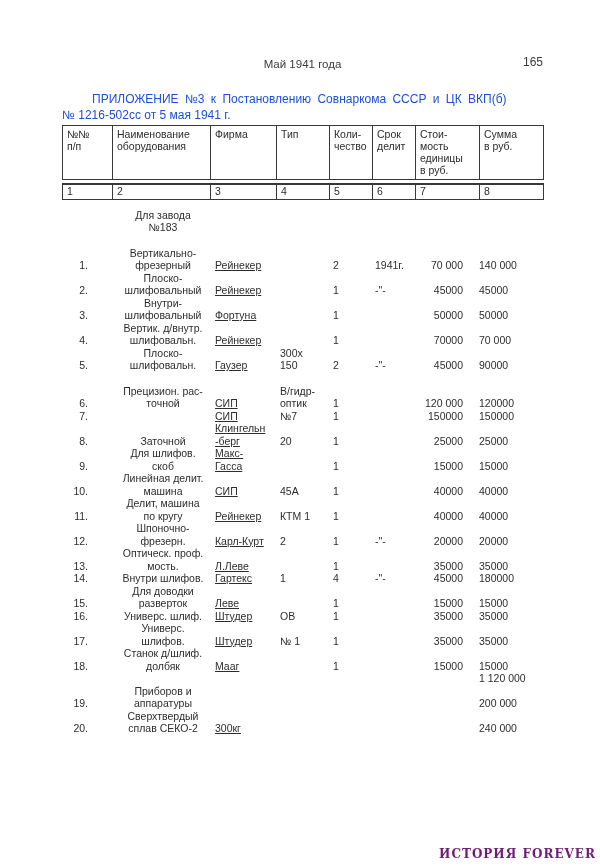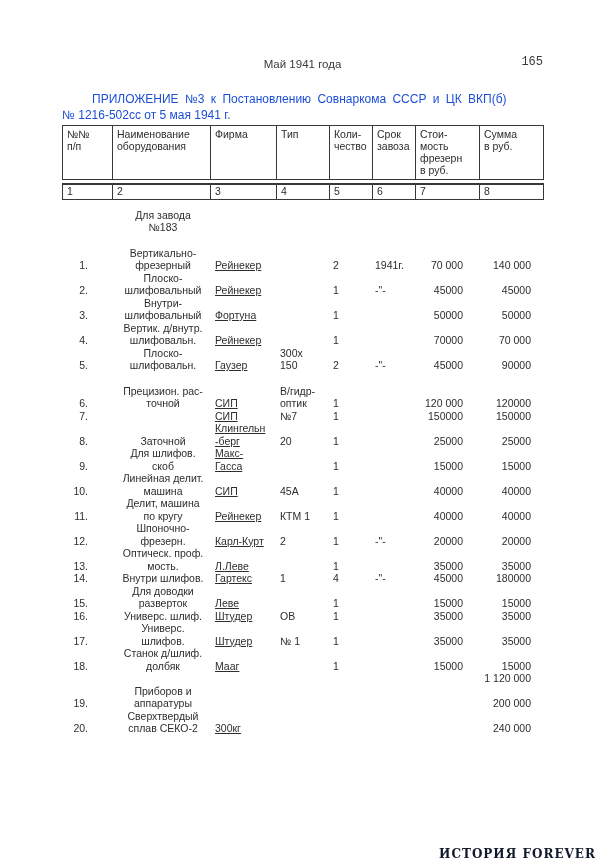--- a/index.html
+++ b/index.html
@@ -19,21 +19,21 @@
     position: relative;
     margin-top: 57px;
     font-size: 11.5px;
     line-height: 14px;
     text-align: center;
     color: #3a3a3a;
   }
   .page-number {
     position: absolute;
     right: 0; top: -2px;
-    font-family: Liberation Mono, monospace;
+    font-family: Liberation Sans, sans-serif;
     font-size: 12px;
     color: #3a3a3a;
     margin-left: 12px;
   }
 
   .appendix { margin-top: 20px; font-size: 12px; line-height: 16px; color: #1d4ed8; }
   .appendix .line1 { text-indent: 30px; word-spacing: 3px; white-space: nowrap; }
   .appendix .line2 { white-space: nowrap; }
 
   .doc-title {
@@ -71,21 +71,21 @@
 
   .body-table { margin-top: 9px; font-size: 10.5px; }
   .body-table td { vertical-align: bottom; line-height: 12.5px; padding: 0; }
   .body-table .c1 { text-align: right; padding-right: 24px; }
   .body-table .c2 { padding-left: 4px; text-align: center; }
   .body-table .c3 { padding-left: 5px; text-decoration: underline; }
   .body-table .c4 { padding-left: 4px; }
   .body-table .c5 { padding-left: 4px; }
   .body-table .c6 { padding-left: 3px; }
   .body-table .c7 { text-align: right; padding-right: 16px; }
-  .body-table .c8 { text-align: right; padding-right: 12px; }
+  .body-table .c8 { text-align: left; padding-right: 12px; }
   .body-table tr.gap-before td { padding-top: 13px; }
 
   .watermark {
     position: absolute;
     right: 4px; bottom: 6px;
     font-family: "DejaVu Serif", serif;
     font-weight: bold;
     font-size: 12px;
     letter-spacing: 1px;
     color: #8b1e23;
@@ -123,24 +123,24 @@
           <tr>
         <th class="c1">№№
 п/п</th>
         <th class="c2">Наименование
 оборудования</th>
         <th class="c3">Фирма</th>
         <th class="c4">Тип</th>
         <th class="c5">Коли-
 чество</th>
         <th class="c6">Срок
-завоза</th>
+делит</th>
         <th class="c7">Стои-
 мость
-фрезерн
+единицы
 в руб.</th>
         <th class="c8">Сумма
 в руб.</th>
       </tr>
     </tbody>
       </table>
 
     <table class="digits-table">
       <colgroup>
         <col style="width:50px">
@@ -417,14 +417,14 @@
     <td class="c5"></td>
     <td class="c6"></td>
     <td class="c7"></td>
     <td class="c8">240 000</td>
   </tr>
         </tbody>
     </table>
 
   </div>
 
-  <div class="watermark" style="color: #0f172a;">ИСТОРИЯ FOREVER</div>
+  <div class="watermark" style="color: #701a75;">ИСТОРИЯ FOREVER</div>
 </div>
 
 </body></html>

